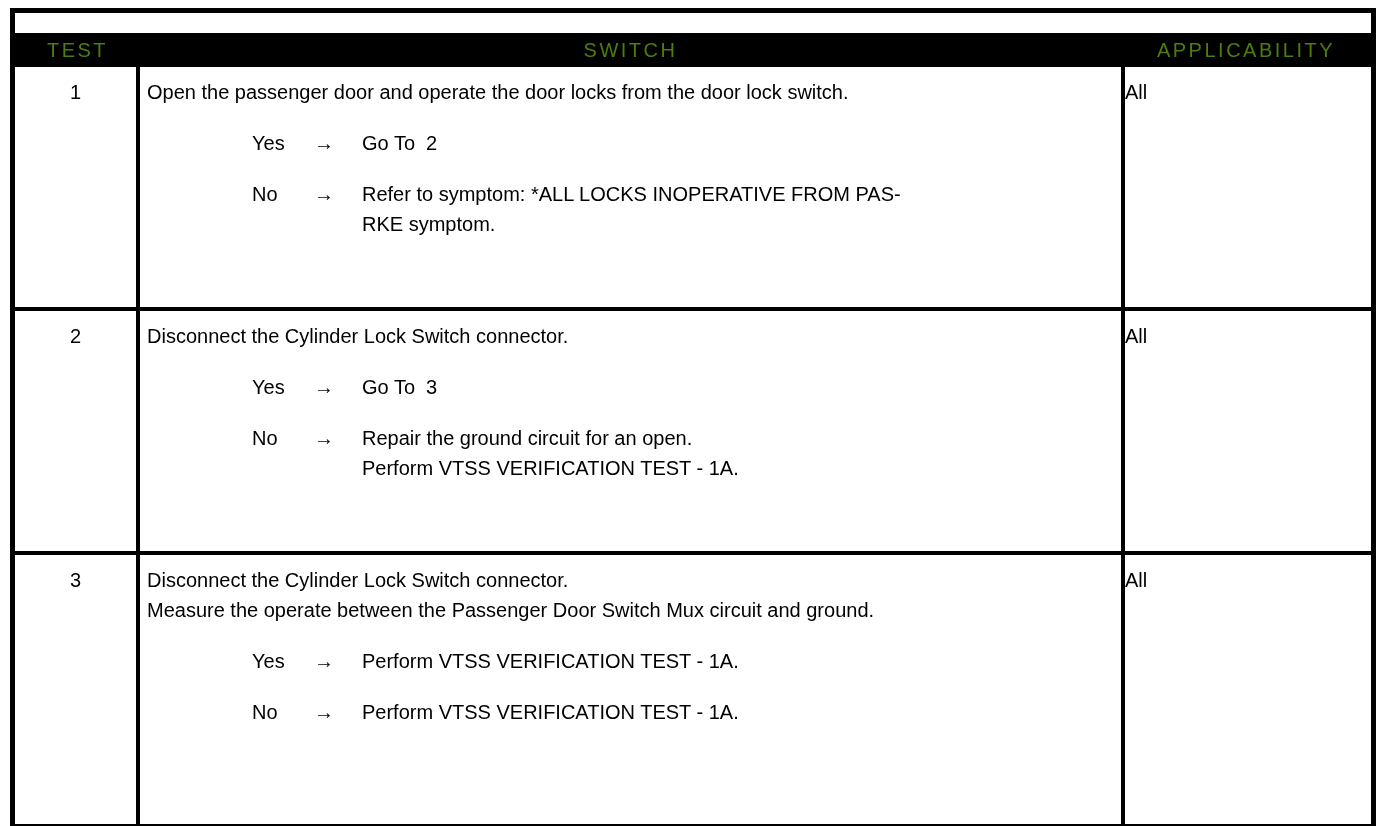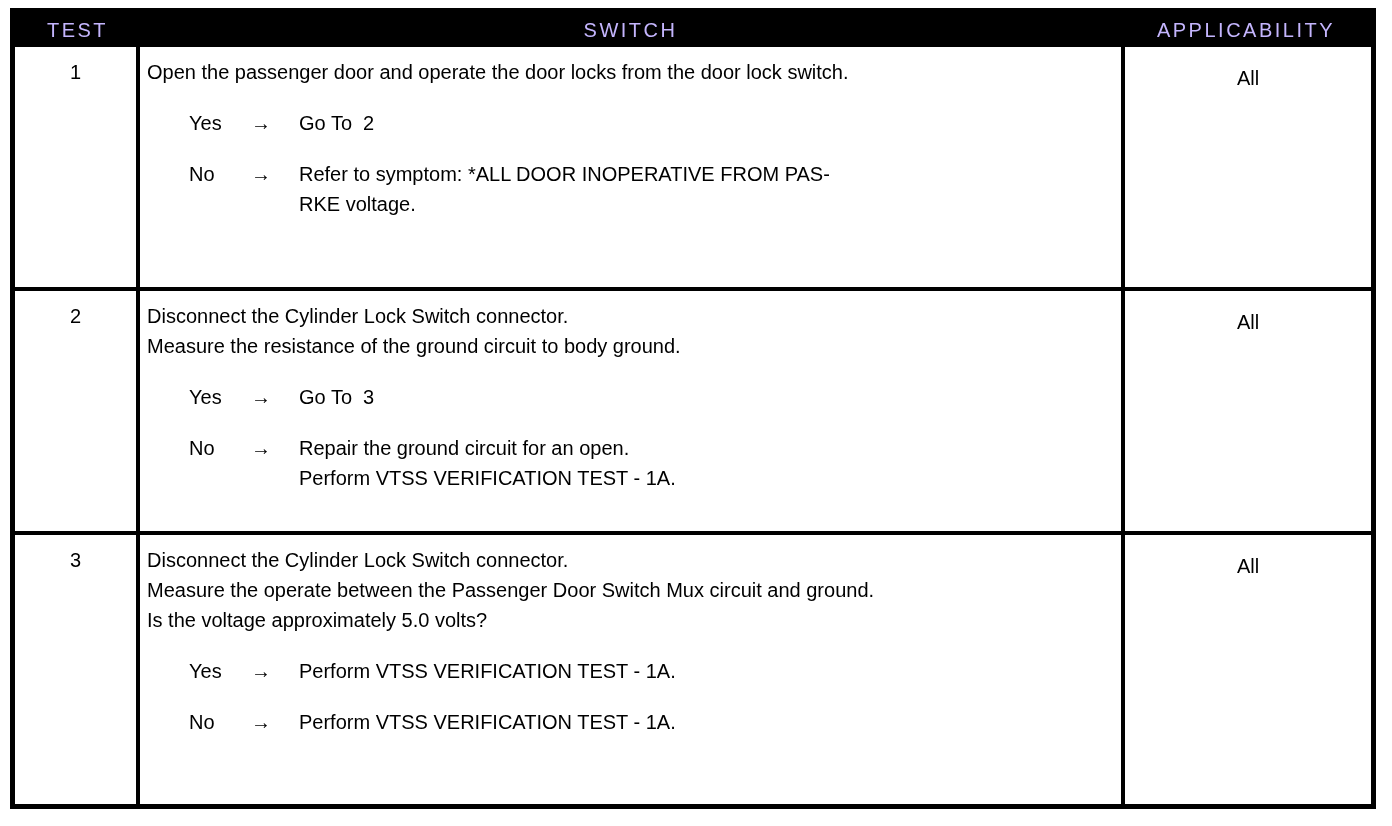--- a/index.html
+++ b/index.html
@@ -23,23 +23,24 @@
     left: 10px;
     top: 8px;
     width: 1356px;
     border: 5px solid #000;
     background: #fff;
   }
   .thead {
     display: grid;
     grid-template-columns: 125px 1fr 250px;
     background: #000;
-    color: #c4b5fd;
+    color: #4d7c0f;
     height: 34px;
     align-items: center;
+    margin-top: 20px;
   }
   .th {
     text-align: center;
     font-size: 20px;
     letter-spacing: 2.5px;
     white-space: nowrap;
   }
   .trow {
     display: grid;
     grid-template-columns: 125px 1fr 250px;
@@ -51,33 +52,32 @@
   .trow-2 { min-height: 240px; }
   .trow-3 { min-height: 269px; }
   .td-test {
     border-right: 4px solid #000;
     text-align: center;
     padding-top: 14px;
     font-size: 20px;
   }
   .td-appl {
     border-left: 4px solid #000;
-    text-align: center;
-    padding-top: 20px;
+    padding-top: 14px;
     font-size: 20px;
   }
   .td-action {
     padding: 10px 12px 10px 7px;
     font-size: 20px;
     line-height: 30px;
   }
   .line { white-space: pre-wrap; }
   .branch {
     margin-top: 21px;
-    margin-left: 42px;
+    margin-left: 105px;
     display: grid;
     grid-template-columns: 62px 48px auto;
     align-items: start;
   }
   .blabel { white-space: nowrap; }
   .barrow { white-space: nowrap; }
 </style>
 </head>
 <body>
 
@@ -98,33 +98,32 @@
           <span class="blabel">Yes</span>
           <span class="barrow">→</span>
           <span class="btext">
             <div class="line">Go To  2</div>
           </span>
         </div>
         <div class="branch">
           <span class="blabel">No</span>
           <span class="barrow">→</span>
           <span class="btext">
-            <div class="line">Refer to symptom: *ALL DOOR INOPERATIVE FROM PAS-</div>
-            <div class="line">RKE voltage.</div>
+            <div class="line">Refer to symptom: *ALL LOCKS INOPERATIVE FROM PAS-</div>
+            <div class="line">RKE symptom.</div>
           </span>
         </div>
       </div>
       <div class="td-appl">All</div>
     </div>
 
     <div class="trow trow-2">
       <div class="td-test">2</div>
       <div class="td-action">
         <div class="line">Disconnect the Cylinder Lock Switch connector.</div>
-        <div class="line">Measure the resistance of the ground circuit to body ground.</div>
         <div class="branch">
           <span class="blabel">Yes</span>
           <span class="barrow">→</span>
           <span class="btext">
             <div class="line">Go To  3</div>
           </span>
         </div>
         <div class="branch">
           <span class="blabel">No</span>
           <span class="barrow">→</span>
@@ -135,21 +134,20 @@
         </div>
       </div>
       <div class="td-appl">All</div>
     </div>
 
     <div class="trow trow-3">
       <div class="td-test">3</div>
       <div class="td-action">
         <div class="line">Disconnect the Cylinder Lock Switch connector.</div>
         <div class="line">Measure the operate between the Passenger Door Switch Mux circuit and ground.</div>
-        <div class="line">Is the voltage approximately 5.0 volts?</div>
         <div class="branch">
           <span class="blabel">Yes</span>
           <span class="barrow">→</span>
           <span class="btext">
             <div class="line">Perform VTSS VERIFICATION TEST - 1A.</div>
           </span>
         </div>
         <div class="branch">
           <span class="blabel">No</span>
           <span class="barrow">→</span>

